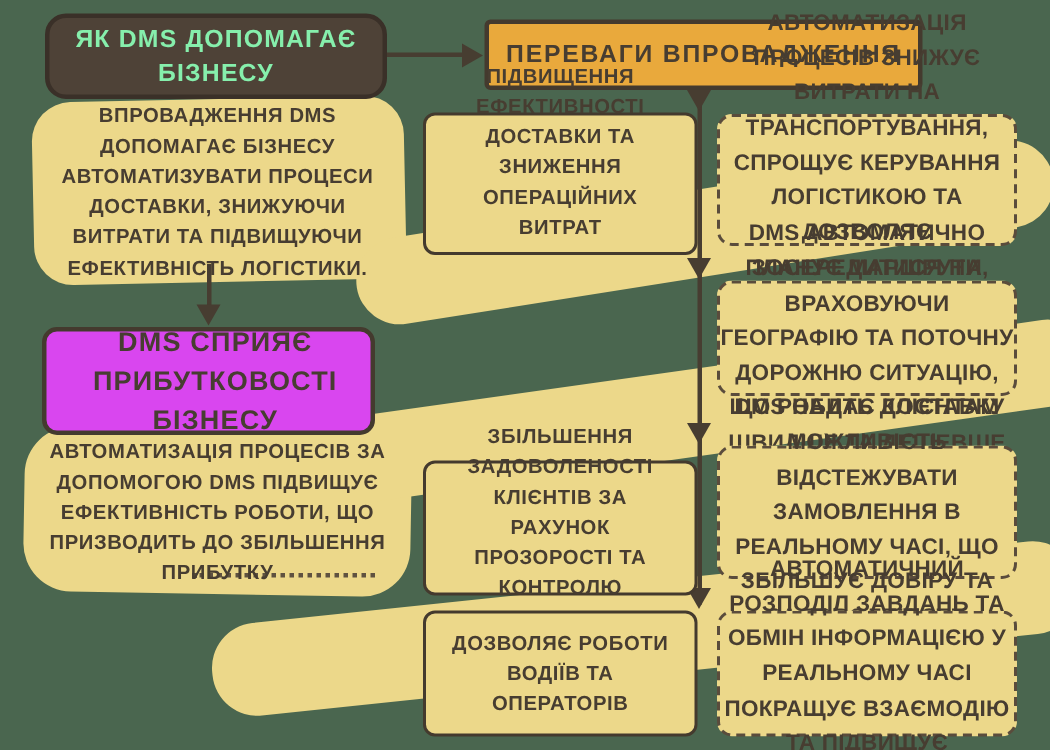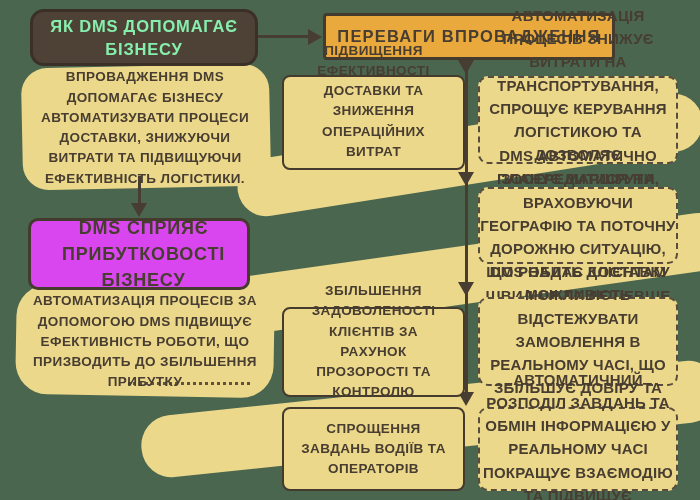--- a/index.html
+++ b/index.html
@@ -146,21 +146,21 @@
     <span>ПЕРЕВАГИ ВПРОВАДЖЕННЯ</span>
   </div>
 
   <div class="benefit-title bt-1">
     <span>ПІДВИЩЕННЯ ЕФЕКТИВНОСТІ ДОСТАВКИ ТА ЗНИЖЕННЯ ОПЕРАЦІЙНИХ ВИТРАТ</span>
   </div>
   <div class="benefit-title bt-3">
     <span>ЗБІЛЬШЕННЯ ЗАДОВОЛЕНОСТІ КЛІЄНТІВ ЗА РАХУНОК ПРОЗОРОСТІ ТА КОНТРОЛЮ ДОСТАВКИ</span>
   </div>
   <div class="benefit-title bt-4">
-    <span>СПРОЩЕННЯ ЗАВДАНЬ ВОДІЇВ ТА ОПЕРАТОРІВ</span>
+    <span>ДОЗВОЛЯЄ РОБОТИ ВОДІЇВ ТА ОПЕРАТОРІВ</span>
   </div>
 
   <div class="benefit-desc bd-1">
     <span>АВТОМАТИЗАЦІЯ ПРОЦЕСІВ ЗНИЖУЄ ВИТРАТИ НА ТРАНСПОРТУВАННЯ, СПРОЩУЄ КЕРУВАННЯ ЛОГІСТИКОЮ ТА ДОЗВОЛЯЄ ЗОСЕРЕДИТИСЯ НА СТРАТЕГІЧНИХ ЗАВДАННЯХ</span>
   </div>
   <div class="benefit-desc bd-2">
     <span>DMS АВТОМАТИЧНО ПЛАНУЄ МАРШРУТИ, ВРАХОВУЮЧИ ГЕОГРАФІЮ ТА ПОТОЧНУ ДОРОЖНЮ СИТУАЦІЮ, ЩО РОБИТЬ ДОСТАВКУ ШВИДШЕ ТА ДЕШЕВШЕ</span>
   </div>
   <div class="benefit-desc bd-3">
     <span>DMS НАДАЄ КЛІЄНТАМ МОЖЛИВІСТЬ ВІДСТЕЖУВАТИ ЗАМОВЛЕННЯ В РЕАЛЬНОМУ ЧАСІ, ЩО ЗБІЛЬШУЄ ДОВІРУ ТА ЗАДОВОЛЕНІСТЬ</span>

